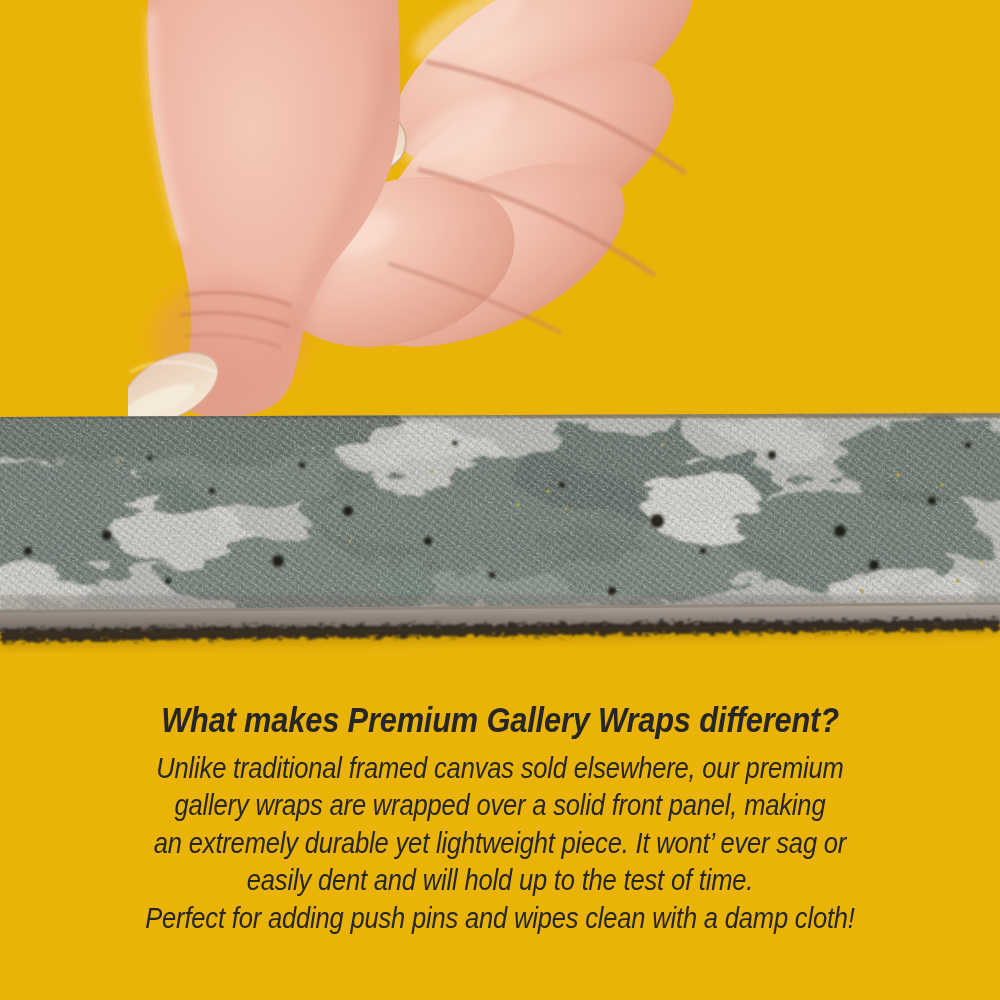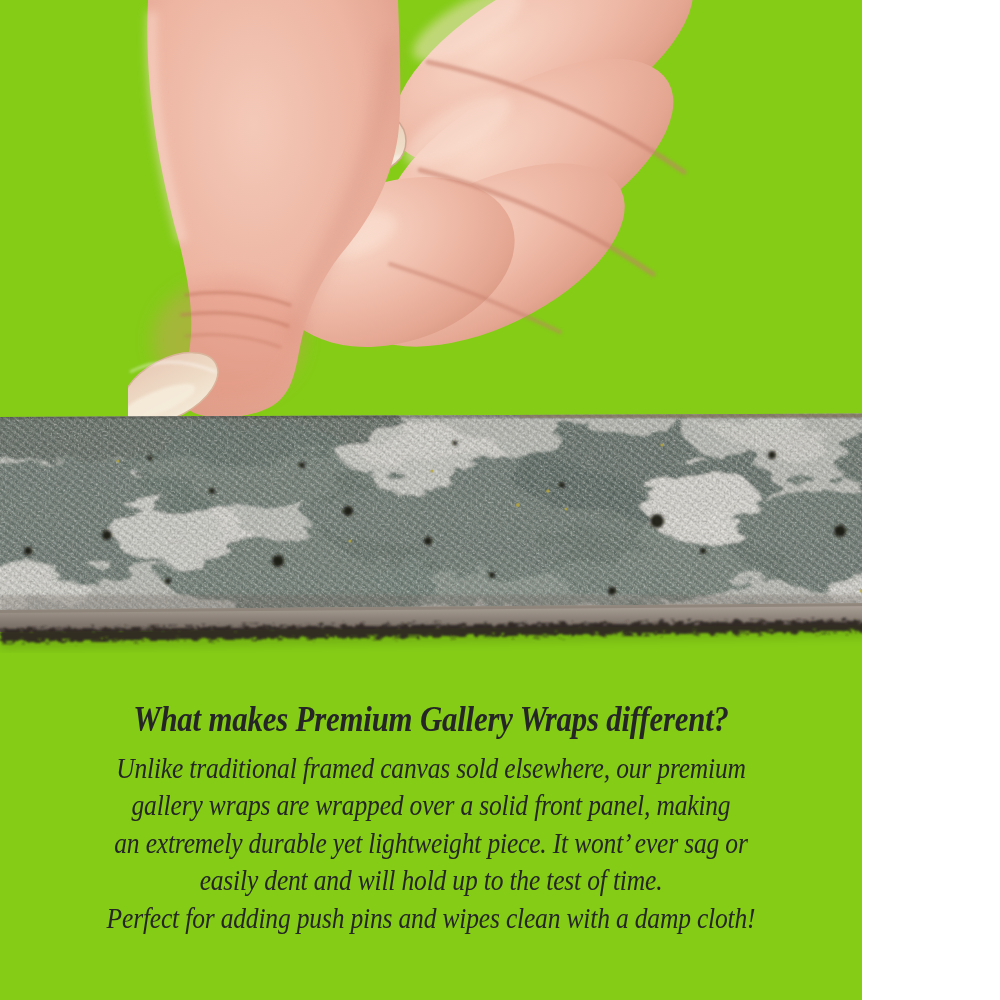--- a/index.html
+++ b/index.html
@@ -1,18 +1,18 @@
 <!DOCTYPE html>
 <html><head>
 <meta charset="utf-8">
 <style>
   html,body { margin:0; padding:0; background:#ffffff; }
   .stage {
-    position:relative; width:862px; height:1000px; overflow:hidden;
-    background:#84cc16; font-family:Liberation Serif, serif;
+    position:relative; width:1000px; height:1000px; overflow:hidden;
+    background:#eab308; font-family:Liberation Sans, sans-serif;
   }
   .hand-wrap   { position:absolute; left:128px; top:0; width:585px; height:425px; }
   .strip-wrap  { position:absolute; left:0; top:413px; width:1000px; height:240px; }
   .copy {
     position:absolute; left:0; right:0; top:698px;
     text-align:center; color:#262626; font-style:italic;
     transform:scaleX(.88); transform-origin:50% 0;
   }
   .copy h1 {
     margin:0 0 8px 0; font-size:35px; line-height:44px;

